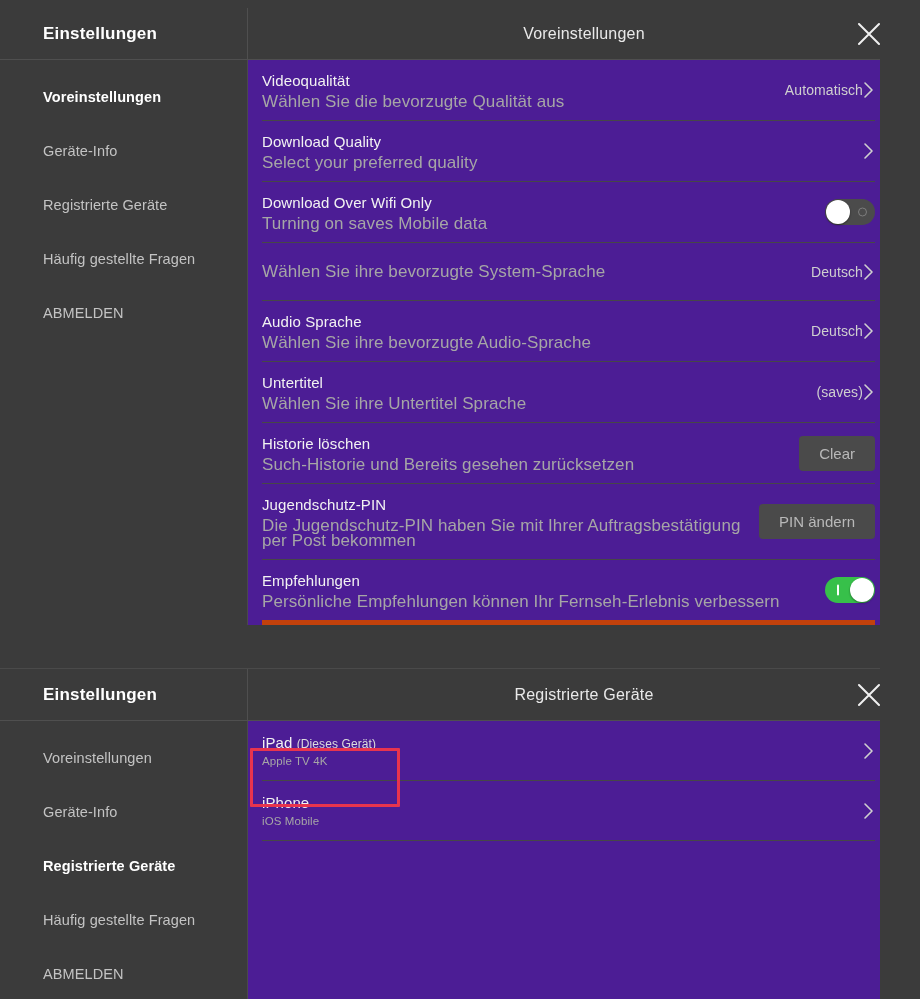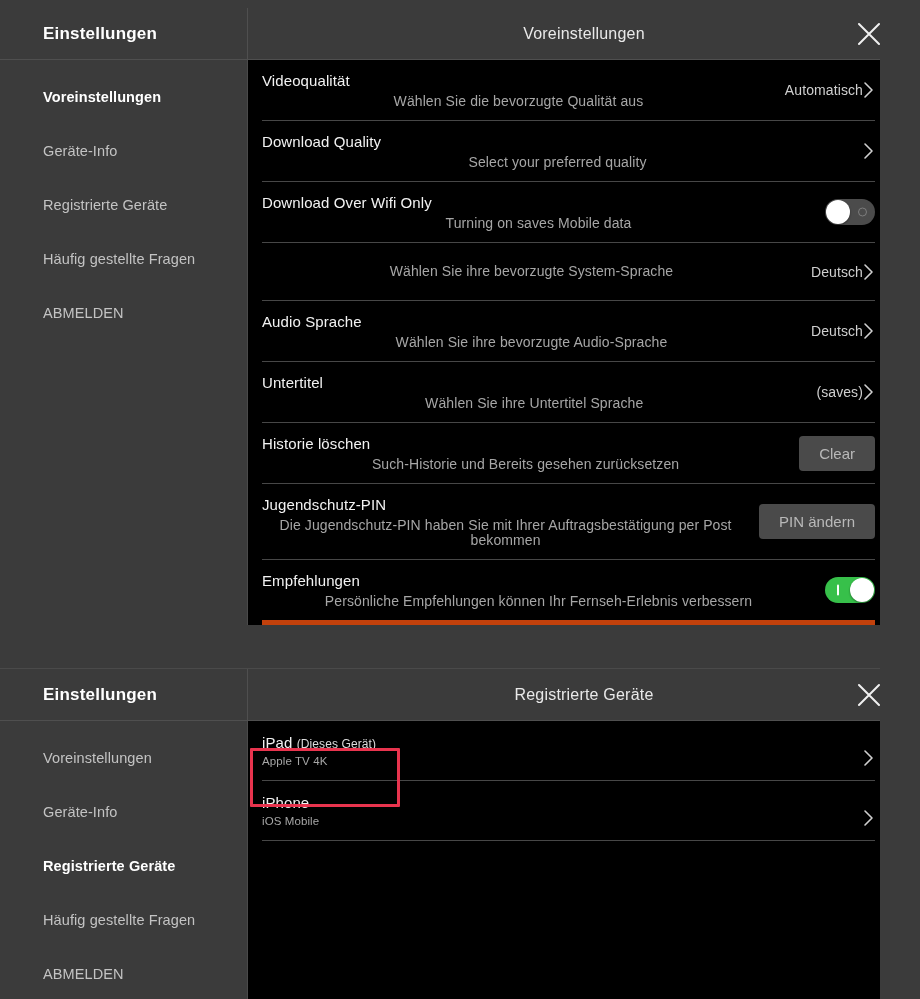--- a/index.html
+++ b/index.html
@@ -48,40 +48,40 @@
     background: #3b3b3b;
   }
   .nav-item {
     color: #c3c3c3; font-size: 14.5px;
     padding: 0 0 0 43px; height: 54px;
     display: flex; align-items: center; cursor: pointer;
     letter-spacing: .1px;
   }
   .nav-item.active { color: #ffffff; font-weight: bold; }
 
-  .content { flex: 1 1 auto; background: #000000; position: relative; }
+  .content { flex: 1 1 auto; background: #4c1d95; position: relative; }
 
   
   .row {
     position: relative;
     min-height: 58px;
     margin: 0 45px 0 14px;
     padding: 11px 0 11px 0;
     border-bottom: 1px solid #474747;
     display: flex; align-items: center;
     cursor: pointer;
   }
   .row:last-child { border-bottom: 5px solid #c2410c; }
   .row-texts { flex: 1 1 auto; min-width: 0; padding-right: 10px; }
   .row-title {
     color: #f2f2f2; font-size: 15px; line-height: 20px;
     letter-spacing: .1px; margin-bottom: 3px;
   }
   .row-sub {
-    color: #a6a6a6; font-size: 14px; line-height: 15px; letter-spacing: .1px; text-align: center;
+    color: #a6a6a6; font-size: 17px; line-height: 15px; letter-spacing: .1px;
   }
   .row-right {
     flex: 0 0 auto; display: flex; align-items: center; 
   }
   .row-value { color: #cfcfcf; font-size: 14px; letter-spacing: .1px; }
   .chev { width: 12px; height: 18px; display: block; }
   .chev svg { display: block; }
 
   
   .mini-btn {
@@ -114,21 +114,21 @@
     position: absolute; left: 12px; top: 50%; transform: translateY(-50%);
     width: 2px; height: 11px; background: #ffffff; border-radius: 1px;
   }
 
   
   .drow {
     position: relative; min-height: 58px;
     margin: 0 45px 0 14px;
     padding: 13px 0;
     border-bottom: 1px solid #474747;
-    display: flex; align-items: flex-end; cursor: pointer;
+    display: flex; align-items: center; cursor: pointer;
   }
   .dname { color: #f2f2f2; font-size: 15px; letter-spacing: .1px; }
   .dname .paren { color: #dcdcdc; font-size: 12px; font-weight: normal; }
   .dsub { color: #a6a6a6; font-size: 11.5px; margin-top: 4px; letter-spacing: .1px; }
 
   
   .annot {
     position: absolute;
     border: 3px solid #e8344e;
     pointer-events: none;

